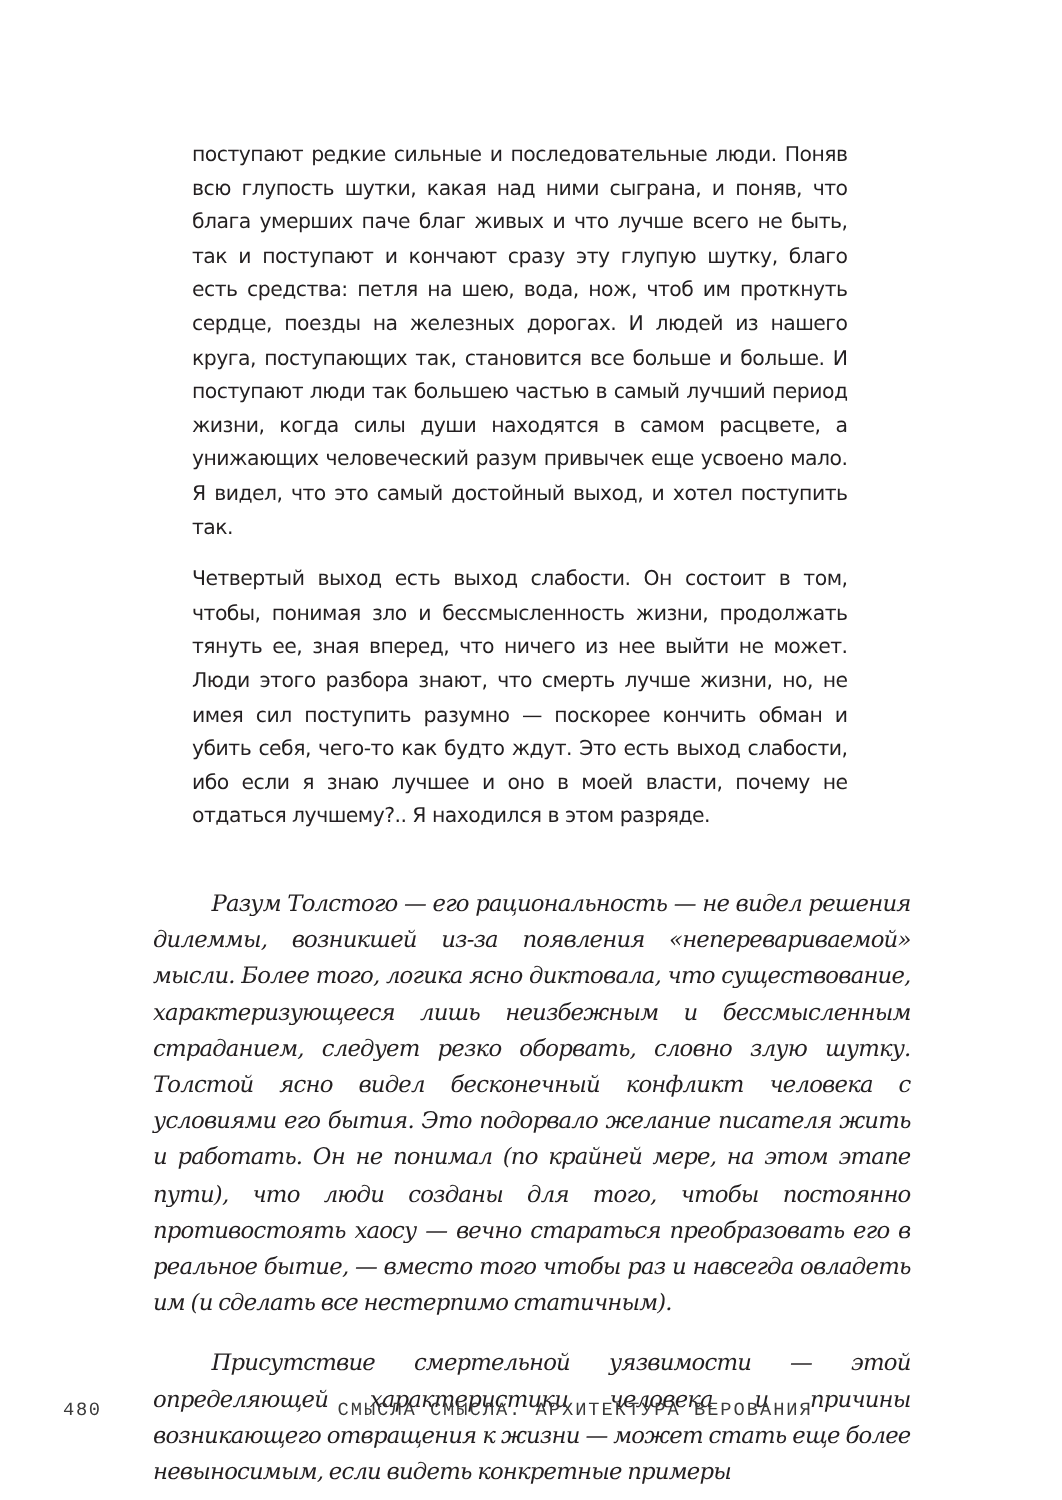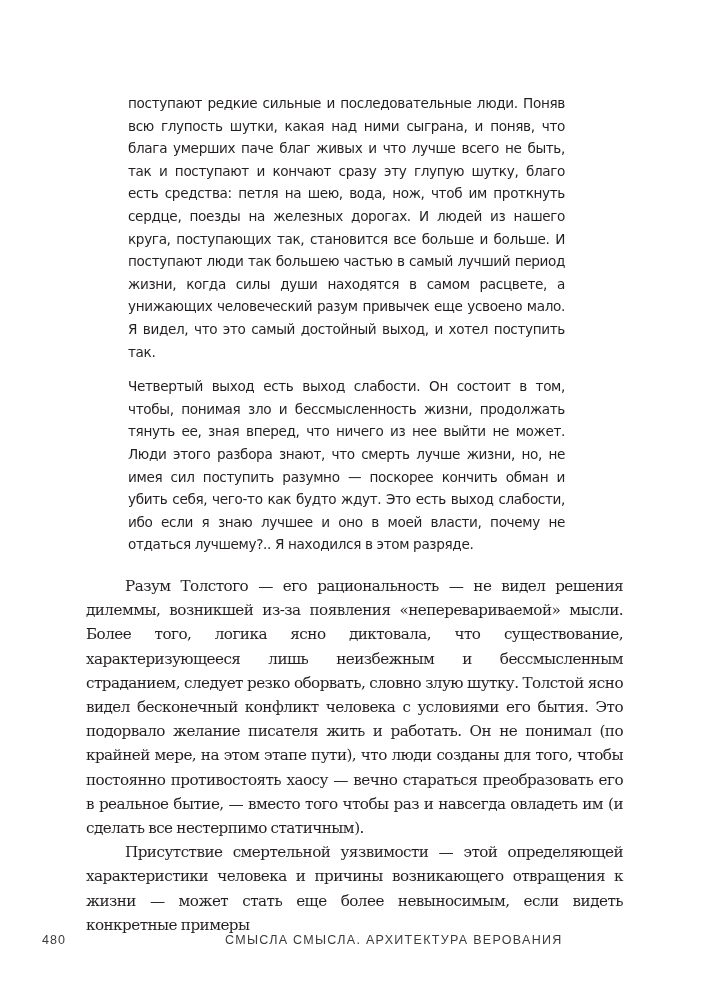--- a/index.html
+++ b/index.html
@@ -41,32 +41,33 @@
     top: 574px;
     width: 537px;
     font-family: "DejaVu Serif", serif;
     font-size: 15.2px;
     line-height: 24.2px;
     letter-spacing: -0.55px;
     word-spacing: -0.5px;
     color: #231f20;
   }
   .body p {
-    margin: 0;
+    margin: 16px;
     text-indent: 39px;
     text-align: justify;
     text-align-last: left;
+    font-style: italic;
   }
   .footer {
     position: absolute;
     top: 933px;
     left: 0;
     width: 708px;
     height: 20px;
-    font-family: Liberation Sans, sans-serif;
+    font-family: Liberation Mono, monospace;
     font-size: 12.5px;
     letter-spacing: 1.1px;
     color: #3a3a3a;
   }
   .page-number {
     position: absolute;
     left: 42px;
     top: 0;
   }
   .running-title {

